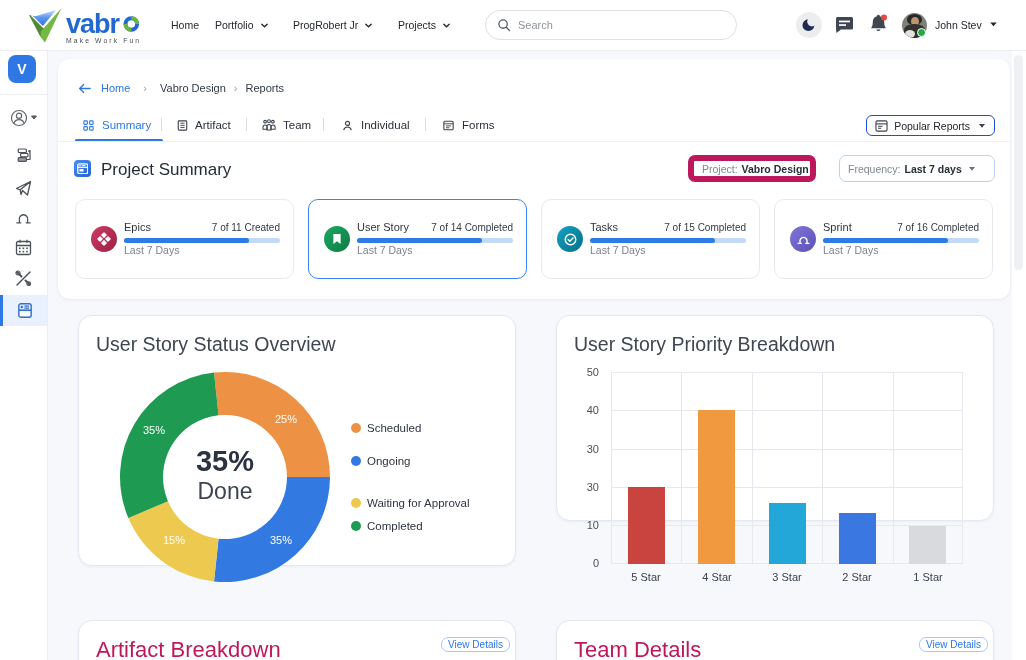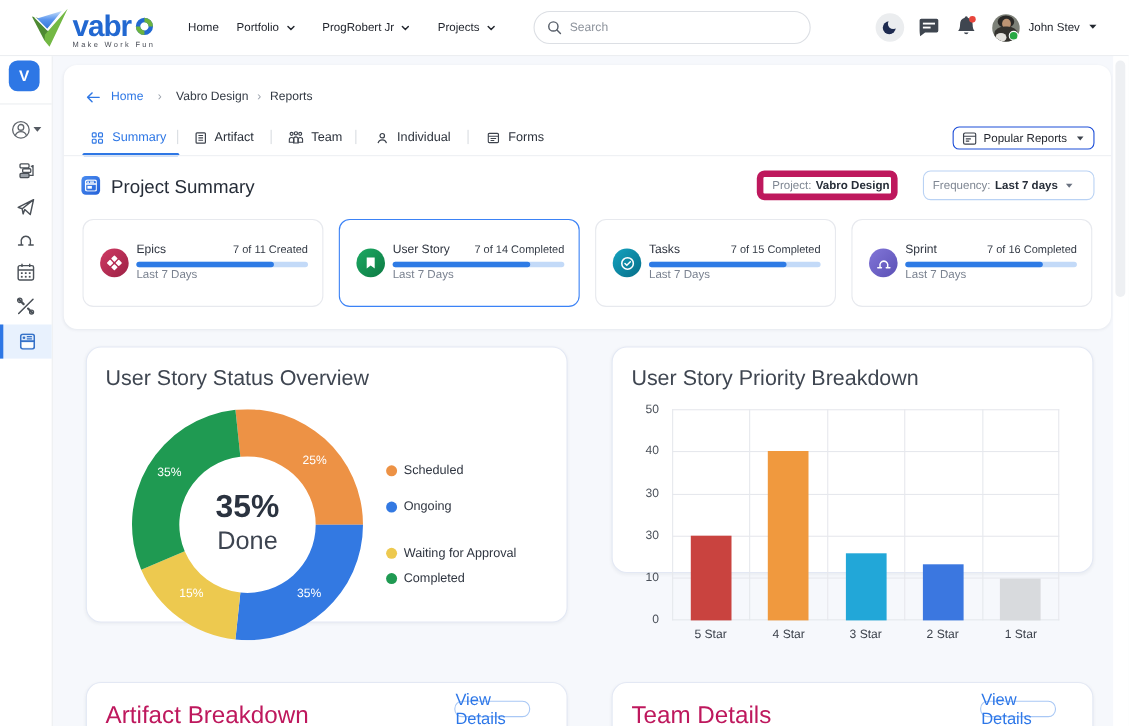--- a/index.html
+++ b/index.html
@@ -52,21 +52,21 @@
 .leg{position:absolute;left:272px;height:12px;display:flex;align-items:center;gap:6px;font-size:11.5px;color:#2f3540;}
 .leg i{width:10px;height:10px;border-radius:50%;display:block;}
 
 #plot{position:absolute;left:54px;top:56px;width:352px;height:191.5px;}
 .gl{position:absolute;background:#e6e8ed;}
 .bar5{position:absolute;bottom:0;width:37px;}
 .ylab{position:absolute;right:394px;font-size:11px;color:#4a5059;transform:translateY(-50%);}
 .xlab{position:absolute;top:255px;font-size:11px;color:#3c424c;transform:translateX(-50%);}
 
 .btitle{position:absolute;left:17px;top:16px;font-size:22px;color:#be185d;}
-.vdbtn{position:absolute;left:334px;top:16px;width:69px;height:15px;border:1px solid #a9c8f5;border-radius:7px;color:#2d77e8;font-size:15px;display:flex;align-items:center;justify-content:center;background:#fff;}
+.vdbtn{position:absolute;left:362px;top:16px;width:69px;height:15px;border:1px solid #a9c8f5;border-radius:7px;color:#2d77e8;font-size:10px;display:flex;align-items:center;justify-content:center;background:#fff;}
 #scrollbar{position:absolute;right:0;top:51px;width:14px;height:609px;background:#fff;z-index:30;}
 #thumb{position:absolute;left:2px;top:4px;width:9px;height:215px;background:#eef0f3;border-radius:5px;}
 </style>
 </head>
 <body>
 
 <div id="header">
   <svg class="abs" style="left:28px;top:6px" width="112" height="38" viewBox="0 0 112 38">
     <defs>
       <linearGradient id="lgb" x1="0" y1="0" x2="0" y2="1">

